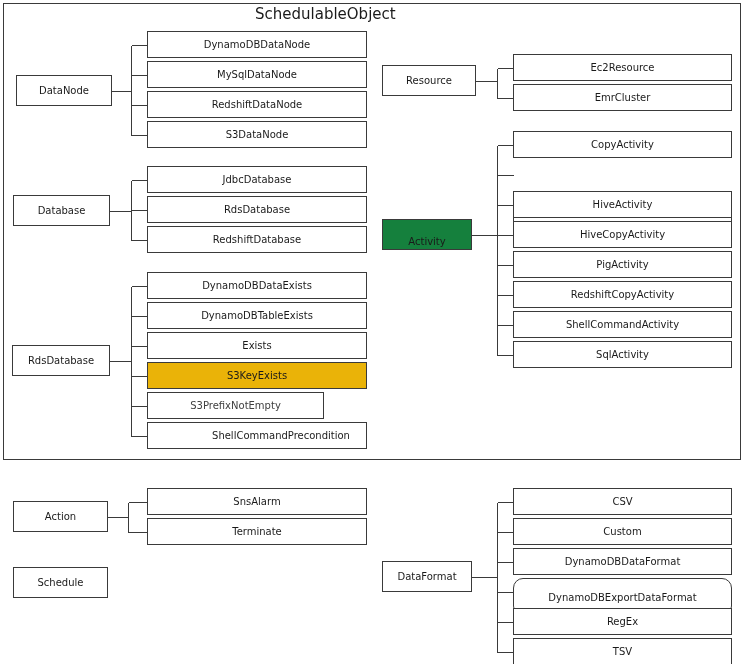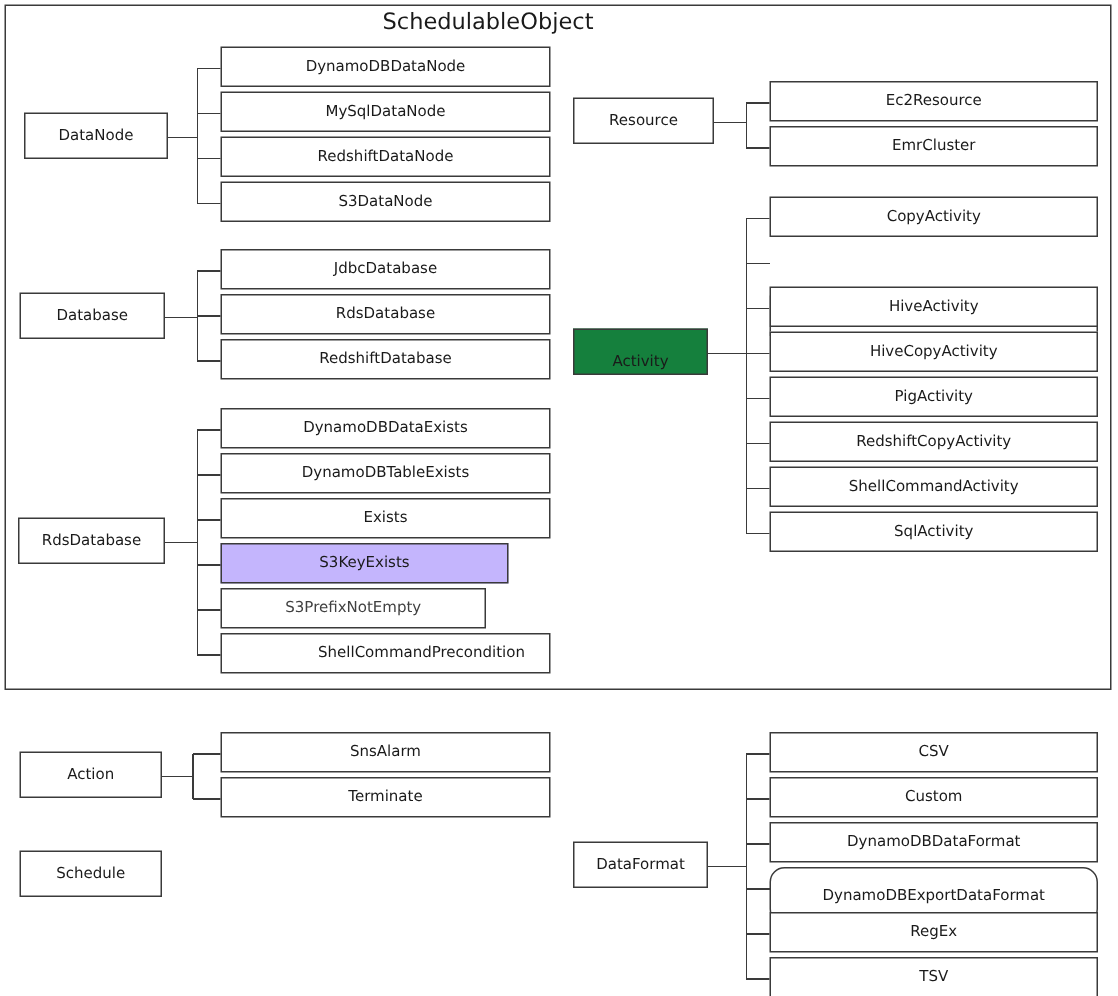--- a/index.html
+++ b/index.html
@@ -150,21 +150,21 @@
       </div>
       <div class="node child" style="left: 147px; top: 272px; width: 220px; height: 27px; border-color: rgb(58, 58, 58); background: rgb(255, 255, 255); color: rgb(26, 26, 26);">
         <span>DynamoDBDataExists</span>
       </div>
       <div class="node child" style="left: 147px; top: 302px; width: 220px; height: 27px; border-color: rgb(58, 58, 58); background: rgb(255, 255, 255); color: rgb(26, 26, 26);">
         <span>DynamoDBTableExists</span>
       </div>
       <div class="node child" style="left: 147px; top: 332px; width: 220px; height: 27px; border-color: rgb(58, 58, 58); background: rgb(255, 255, 255); color: rgb(26, 26, 26);">
         <span>Exists</span>
       </div>
-      <div class="node child" style="left: 147px; top: 362px; width: 192px; height: 27px; border-color: rgb(58, 58, 58); background: #c4b5fd; color: rgb(26, 26, 26);">
+      <div class="node child" style="left: 147px; top: 362px; width: 220px; height: 27px; border-color: rgb(58, 58, 58); background: #eab308; color: rgb(26, 26, 26);">
         <span>S3KeyExists</span>
       </div>
       <div class="node child" style="left: 147px; top: 392px; width: 177px; height: 27px; border-color: rgb(58, 58, 58); background: rgb(255, 255, 255); color: #404040;">
         <span>S3PrefixNotEmpty</span>
       </div>
       <div class="node child" style="left: 147px; top: 422px; width: 220px; height: 27px; border-color: rgb(58, 58, 58); background: rgb(255, 255, 255); color: rgb(26, 26, 26); padding-left: 48px;">
         <span>ShellCommandPrecondition</span>
       </div>
       <div class="node parent" style="left: 382px; top: 65px; width: 94px; height: 31px; border-color: rgb(58, 58, 58); background: rgb(255, 255, 255); color: rgb(26, 26, 26);">
         <span>Resource</span>

